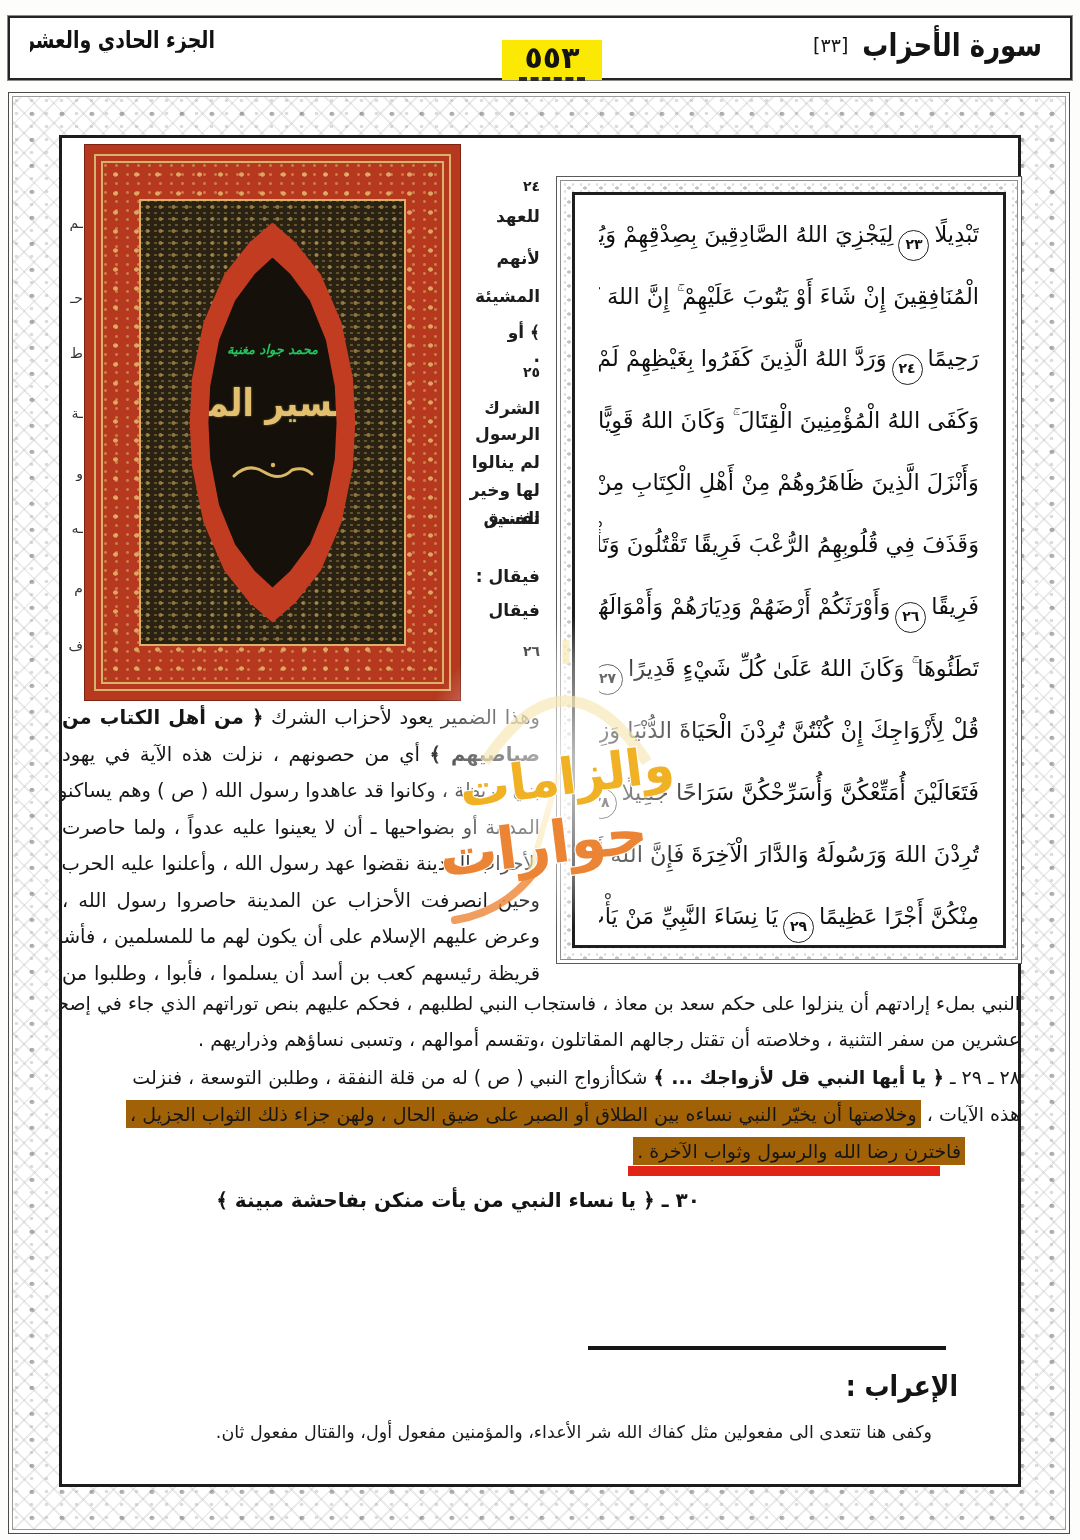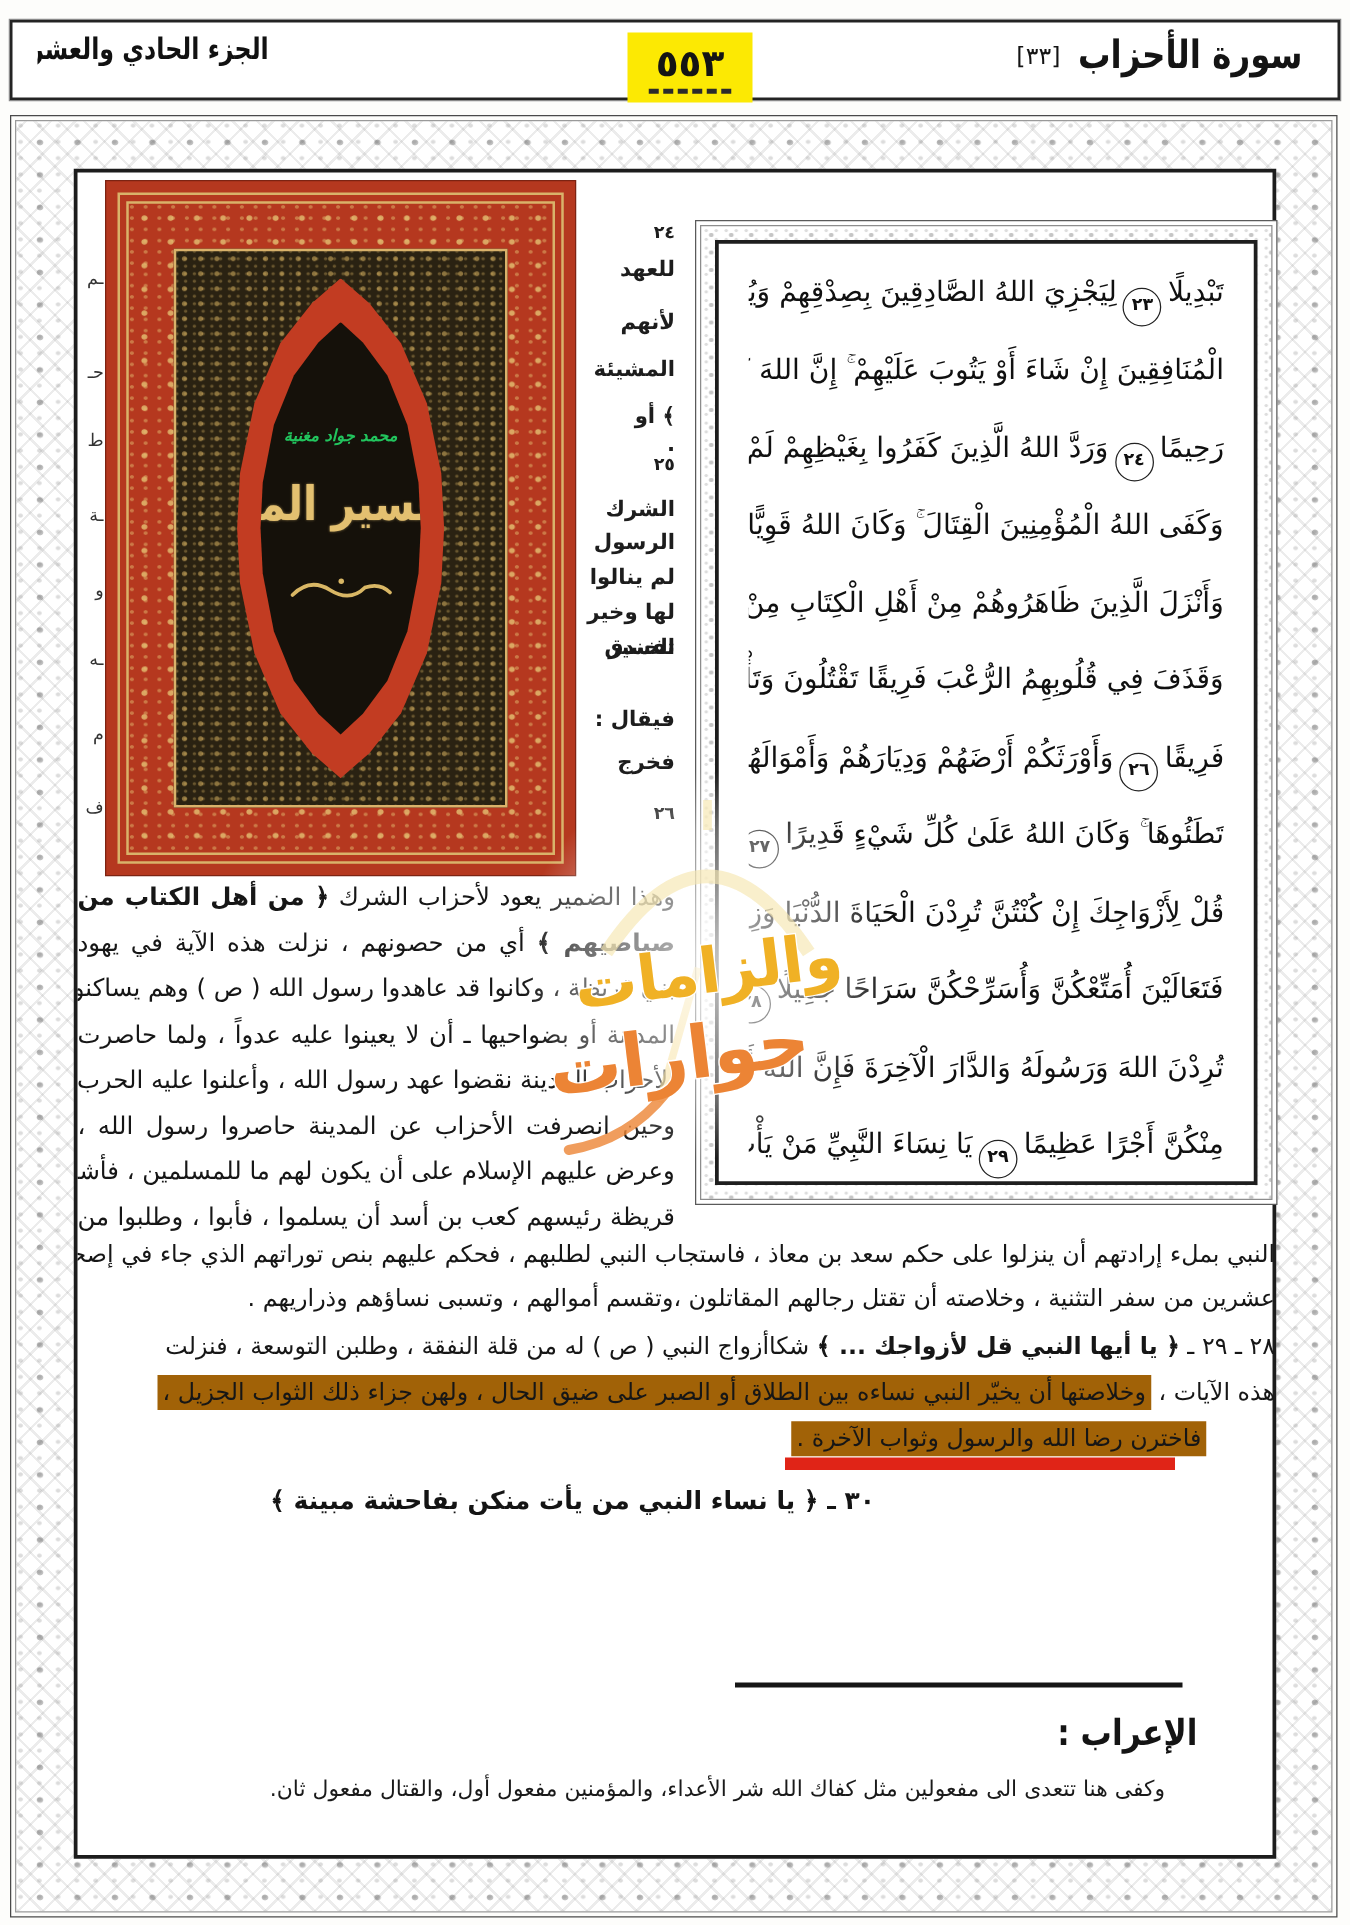--- a/index.html
+++ b/index.html
@@ -3,21 +3,21 @@
 <meta charset="utf-8">
 <style>
   html,body{margin:0;padding:0;background:#e9e9e6;}
   .page{position:relative;width:1080px;height:1540px;background:#fdfdfb;margin:0 auto;
         font-family:"DejaVu Sans",sans-serif;overflow:hidden;direction:rtl;color:#141414;}
   
   .header-bar{position:absolute;left:8px;top:16px;width:1060px;height:60px;
               border:2px solid #242424;box-shadow:0 0 0 1px #8a8a8a;background:#fff;}
   .juz{position:absolute;left:20px;top:10px;width:185px;font-weight:bold;font-size:19px;
        transform:scaleY(1.25);letter-spacing:-1px;color:#111;white-space:nowrap;overflow:hidden;}
-  .pagenum-wrap{position:absolute;left:492px;top:8px;width:100px;height:56px;background:#fce903;
+  .pagenum-wrap{position:absolute;left:492px;top:22px;width:100px;height:40px;background:#fce903;
                 display:flex;align-items:center;justify-content:center;}
   .pagenum{font-size:30px;font-weight:bold;border-bottom:4px dashed #2b2b2b;padding:0 6px 2px;}
   .surah-wrap{position:absolute;right:28px;top:12px;display:flex;align-items:center;gap:14px;direction:rtl;}
   .surah{font-weight:bold;font-size:26px;transform:scaleY(1.2);letter-spacing:-1px;}
   .surah-num{font-size:19px;font-weight:normal;}
   
   .main-frame{position:absolute;left:8px;top:92px;width:1060px;height:1440px;border:1px solid #4a4a4a;}
   .band{position:absolute;inset:3px;border:1px solid #9a9a9a;
     background-color:#fff;
     background-image:
@@ -146,21 +146,21 @@
     <span class="frag" style="top:322px">﴾ أو</span>
     <span class="frag" style="top:346px">.</span>
     <span class="frag" style="top:364px;font-size:14px">٢٥</span>
     <span class="frag" style="top:398px">الشرك</span>
     <span class="frag" style="top:424px">الرسول</span>
     <span class="frag" style="top:452px">لم ينالوا</span>
     <span class="frag" style="top:480px">لها وخير</span>
     <span class="frag" style="top:508px">تفسير</span>
     <span class="frag" style="top:508px">الخندق</span>
     <span class="frag" style="top:566px">فيقال :</span>
-    <span class="frag" style="top:600px">فخرج</span>
+    <span class="frag" style="top:600px">فيقال</span>
     <span class="frag" style="top:643px;font-size:14px">٢٦</span>
   </div>
   <div>
     <span class="edge-mark" style="top:215px">ـم</span>
     <span class="edge-mark" style="top:290px">حـ</span>
     <span class="edge-mark" style="top:345px">ط</span>
     <span class="edge-mark" style="top:405px">ـة</span>
     <span class="edge-mark" style="top:465px">و</span>
     <span class="edge-mark" style="top:520px">ـه</span>
     <span class="edge-mark" style="top:580px">م</span>

